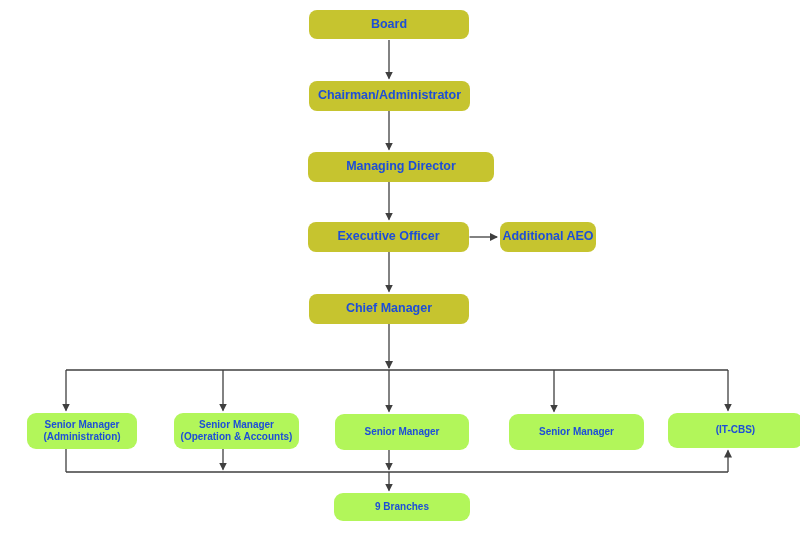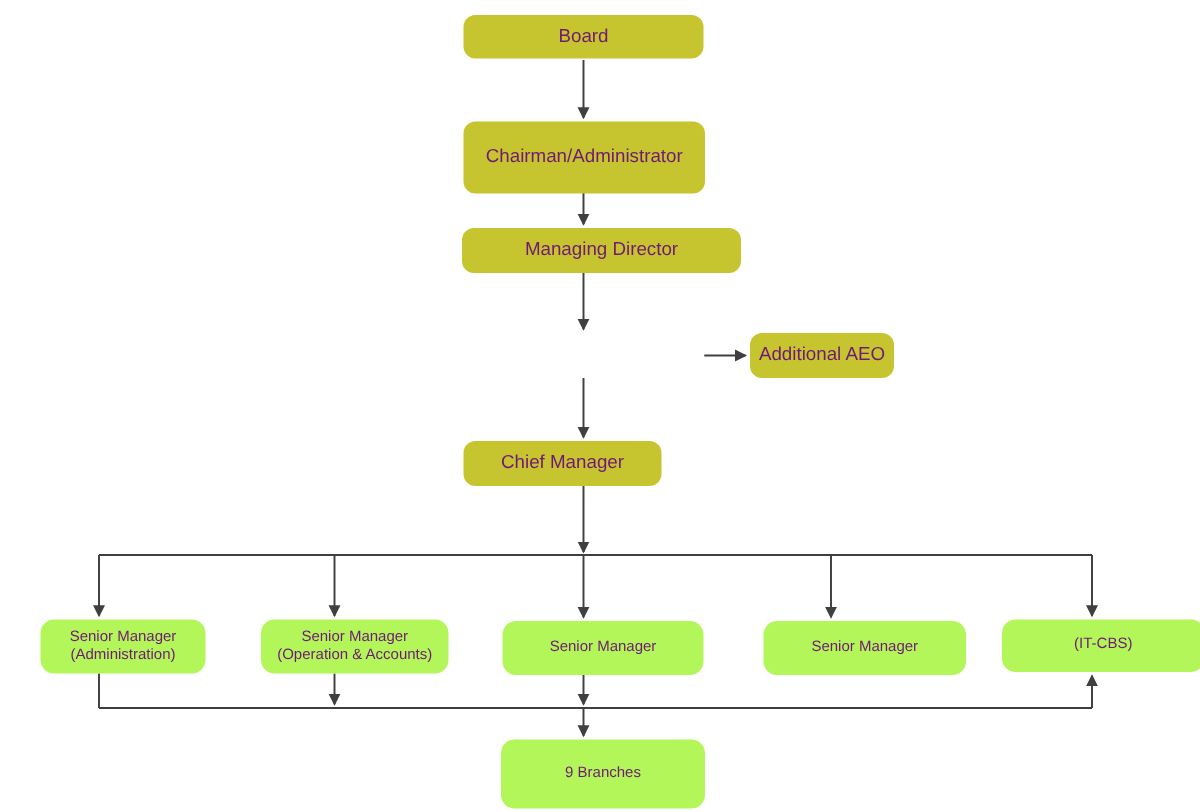--- a/index.html
+++ b/index.html
@@ -21,52 +21,52 @@
     width: 800px;
     height: 541px;
   }
   .node {
     position: absolute;
     display: flex;
     flex-direction: column;
     align-items: center;
     justify-content: center;
     text-align: center;
-    font-weight: normal;
-    color: #701a75;
+    font-weight: bold;
+    color: #1d4ed8;
     border-radius: 8px;
     line-height: 1.25;
     box-sizing: border-box;
     z-index: 2;
   }
   .level-box {
     background: #c6c42f;
     font-size: 12.5px;
   }
   .branch-box {
     background: #b2f65a;
     border-radius: 9px;
     font-size: 10px;
     margin-left: 14px;
   }
   .node span { display: block; white-space: nowrap; }
 
   
   #n-board     { left: 309px; top: 10px;  width: 160px; height: 29px; }
-  #n-chairman  { left: 309px; top: 81px;  width: 161px; height: 48px; }
+  #n-chairman  { left: 309px; top: 81px;  width: 161px; height: 30px; }
   #n-managing  { left: 308px; top: 152px; width: 186px; height: 30px; }
   #n-executive { left: 308px; top: 222px; width: 161px; height: 30px; }
   #n-aeo       { left: 500px; top: 222px; width: 96px; height: 30px; }
-  #n-chief     { left: 309px; top: 294px; width: 132px; height: 30px; }
+  #n-chief     { left: 309px; top: 294px; width: 160px; height: 30px; }
   #n-sm-admin  { left: 13px;  top: 413px; width: 110px; height: 36px; }
   #n-sm-opacc  { left: 160px; top: 413px; width: 125px; height: 36px; }
   #n-sm-pland  { left: 321px; top: 414px; width: 134px; height: 36px; }
   #n-sm-insp   { left: 495px; top: 414px; width: 135px; height: 36px; }
   #n-compprog  { left: 654px; top: 413px; width: 135px; height: 35px; }
-  #n-branches  { left: 320px; top: 493px; width: 136px; height: 46px; }
+  #n-branches  { left: 320px; top: 493px; width: 136px; height: 28px; }
 </style>
 </head>
 <body>
 
 <div class="canvas">
 
   <svg class="connectors" viewBox="0 0 800 541" xmlns="http://www.w3.org/2000/svg">
     <defs>
       <marker id="ah" markerUnits="userSpaceOnUse" markerWidth="10" markerHeight="10" refX="7" refY="5" orient="auto">
         <path d="M0,1 L8,5 L0,9 Z" fill="#3f3f3f"></path>
@@ -99,20 +99,23 @@
   </div>
 
   <div class="node level-box" id="n-chairman">
     <span>Chairman/Administrator</span>
   </div>
 
   <div class="node level-box" id="n-managing">
     <span>Managing Director</span>
   </div>
 
+  <div class="node level-box" id="n-executive">
+    <span>Executive Officer</span>
+  </div>
 
   <div class="node level-box" id="n-aeo">
     <span>Additional AEO</span>
   </div>
 
   <div class="node level-box" id="n-chief">
     <span>Chief Manager</span>
   </div>
 
   <div class="node branch-box" id="n-sm-admin">

